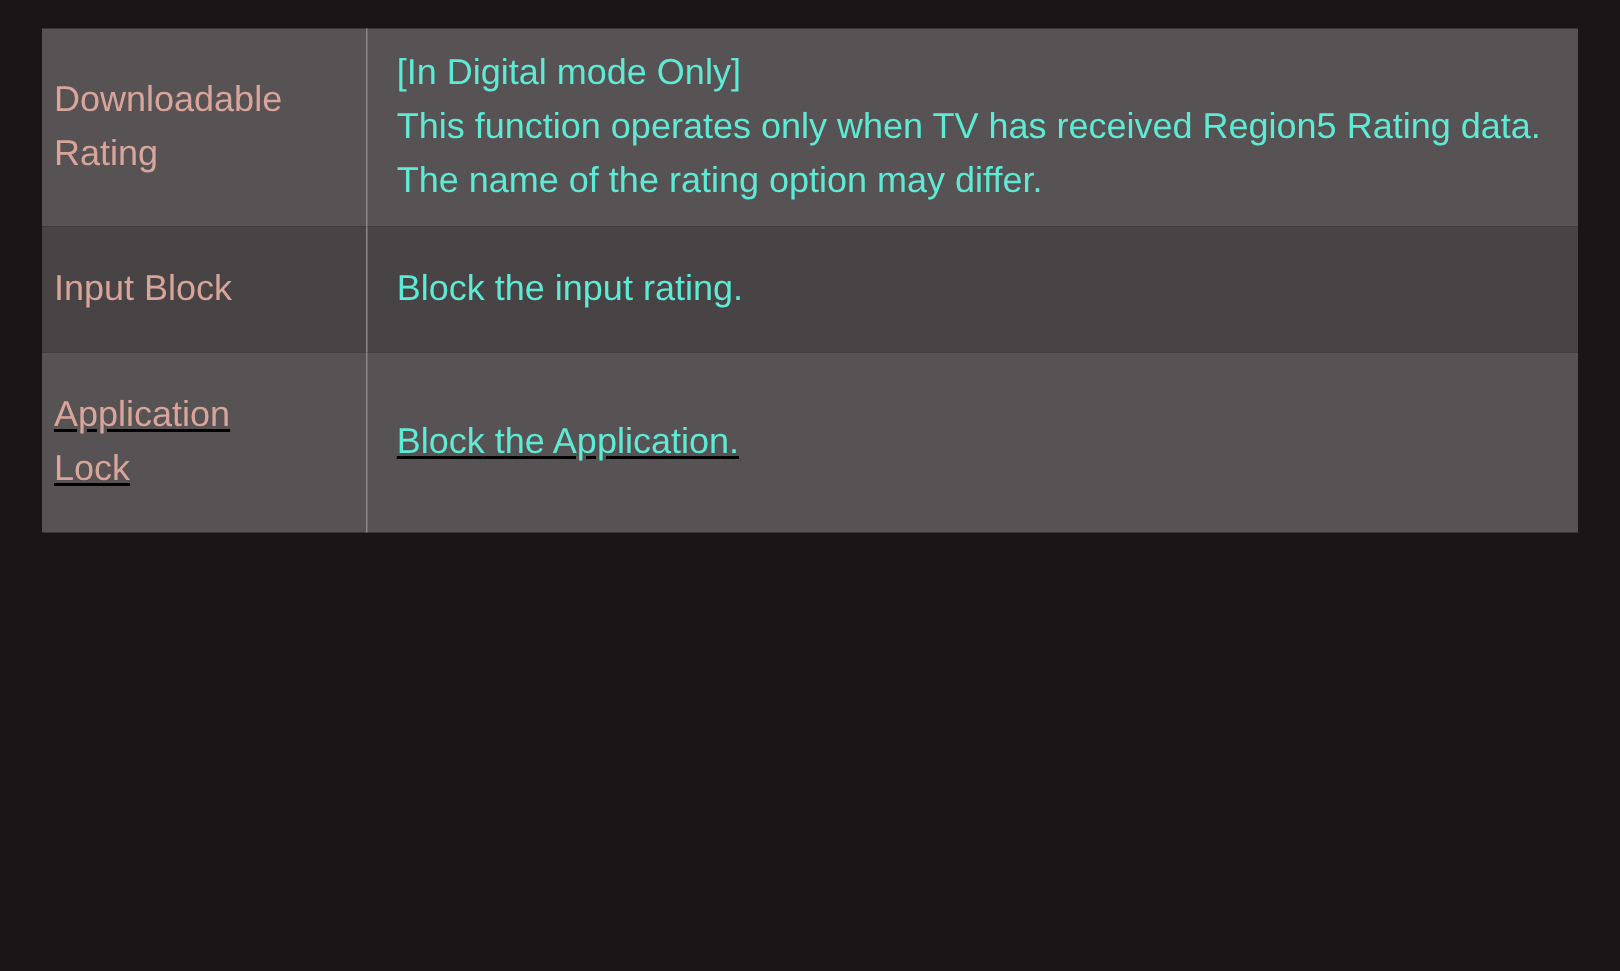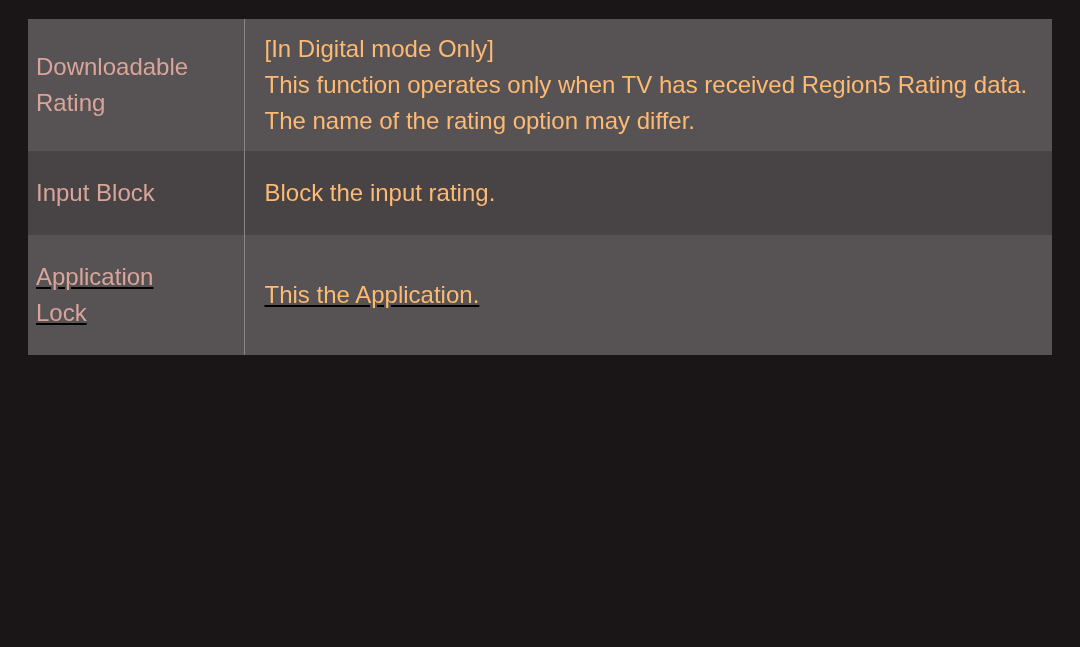--- a/index.html
+++ b/index.html
@@ -23,21 +23,21 @@
       font-size: 24px;
       line-height: 1.5;
     }
     .label-cell {
       width: 216px;
       color: #d9a59b;
       border-right: 1px solid #8a8687;
       padding: 24px 8px;
     }
     .desc-cell {
-      color: #fdba74;
+      color: #5eead4;
       padding: 12px 20px;
       text-align: left;
     }
     .row-a {
       background-color: #575354;
     }
     .row-b {
       background-color: #484445;
       margin-top: 19px;
     }
@@ -54,16 +54,16 @@
     <tr class="row-a">
       <td class="label-cell">Downloadable<br>Rating</td>
       <td class="desc-cell">[In Digital mode Only]<br>This function operates only when TV has received Region5 Rating data. The name of the rating option may differ.</td>
     </tr>
     <tr class="row-b">
       <td class="label-cell">Input Block</td>
       <td class="desc-cell">Block the input rating.</td>
     </tr>
     <tr class="row-c">
       <td class="label-cell">Application<br>Lock</td>
-      <td class="desc-cell">This the Application.</td>
+      <td class="desc-cell">Block the Application.</td>
     </tr>
   </tbody>
 </table>
 
 </body></html>

